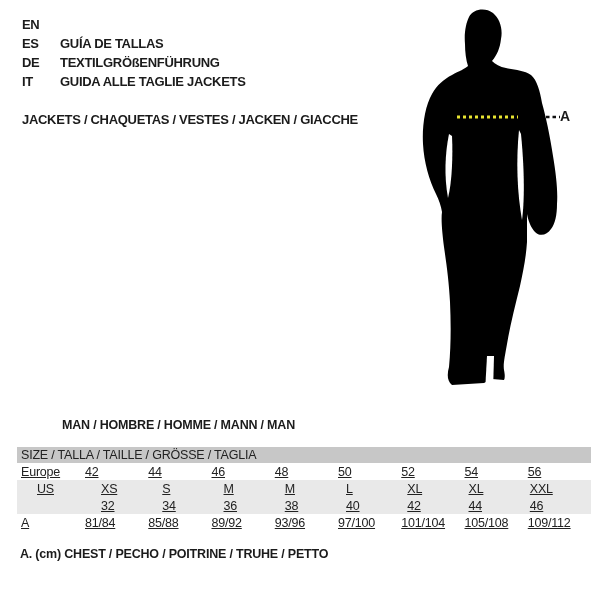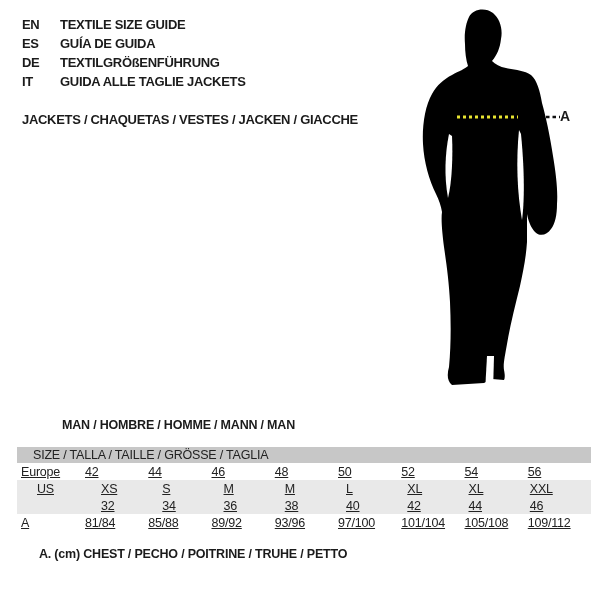--- a/index.html
+++ b/index.html
@@ -33,45 +33,44 @@
   }
   
   .section-title {
     position: absolute; left: 22px; top: 418px;
     font-weight: 700; font-size: 12.5px; letter-spacing: -0.2px; padding-left: 40px;
   }
   
   .size-table { position: absolute; left: 17px; top: 447px; width: 574px; }
   .thead {
     height: 16px; line-height: 16px; background: #c7c7c7;
-    font-size: 12.5px; padding-left: 16px; letter-spacing: -0.2px; color: #222;
+    font-size: 12.5px; padding-left: 4px; letter-spacing: -0.2px; color: #222;
   }
   .trow { display: flex; height: 17px; align-items: center; font-size: 12.5px; color: #222; text-decoration: underline; }
   .trow.striped { background: #e9e9e9; padding-left: 16px; }
   .tlabel { width: 68px; padding-left: 4px; letter-spacing: -0.2px; }
   .tcell { flex: 1 1 0; letter-spacing: -0.2px; }
   
   .footnote {
     position: absolute; left: 20px; top: 547px;
-    font-weight: 700; font-size: 12.5px; letter-spacing: -0.2px; margin-left: 19px;
+    font-weight: 700; font-size: 12.5px; letter-spacing: -0.2px;
   }
 </style>
 </head>
 <body>
 
 <div class="page">
 
   <div class="lang-list">
     <div class="lang-row">
       <span class="lang-code">EN</span>
-      <span class="lang-label">TEXTILE SIZE GUIDE</span>
     </div>
     <div class="lang-row">
       <span class="lang-code">ES</span>
-      <span class="lang-label">GUÍA DE GUIDA</span>
+      <span class="lang-label">GUÍA DE TALLAS</span>
     </div>
     <div class="lang-row">
       <span class="lang-code">DE</span>
       <span class="lang-label">TEXTILGRÖßENFÜHRUNG</span>
     </div>
     <div class="lang-row">
       <span class="lang-code">IT</span>
       <span class="lang-label">GUIDA ALLE TAGLIE JACKETS</span>
     </div>
   </div>

